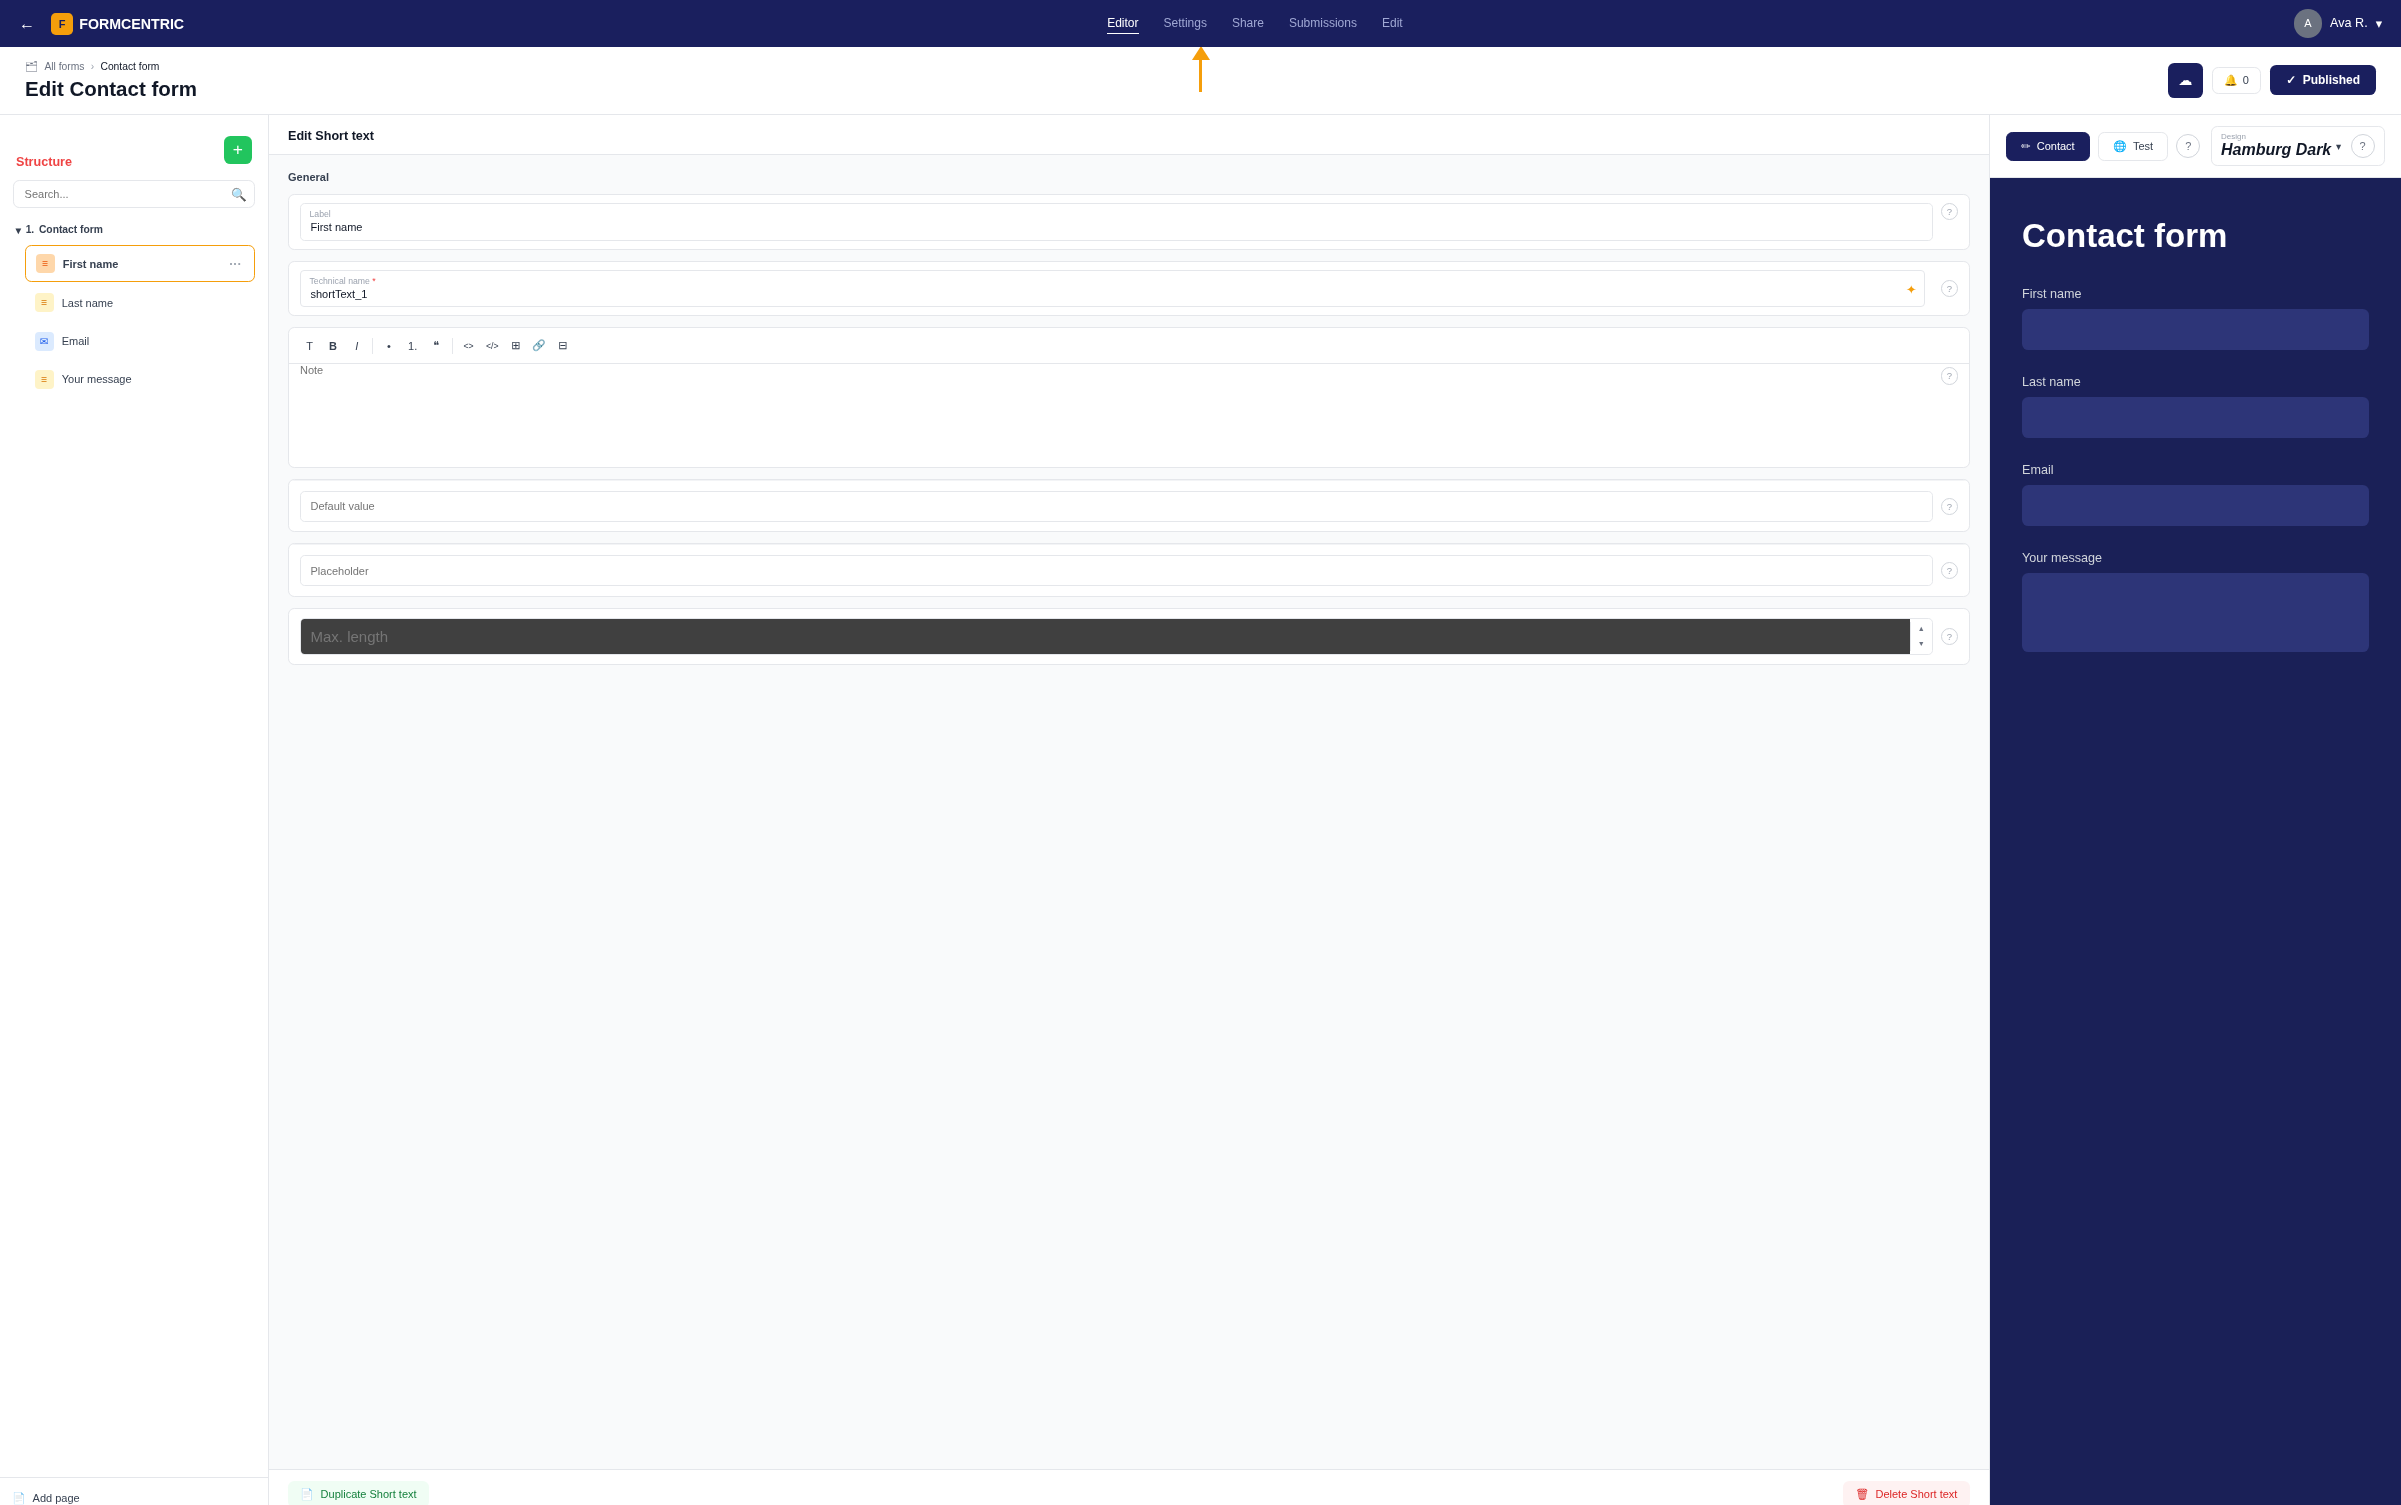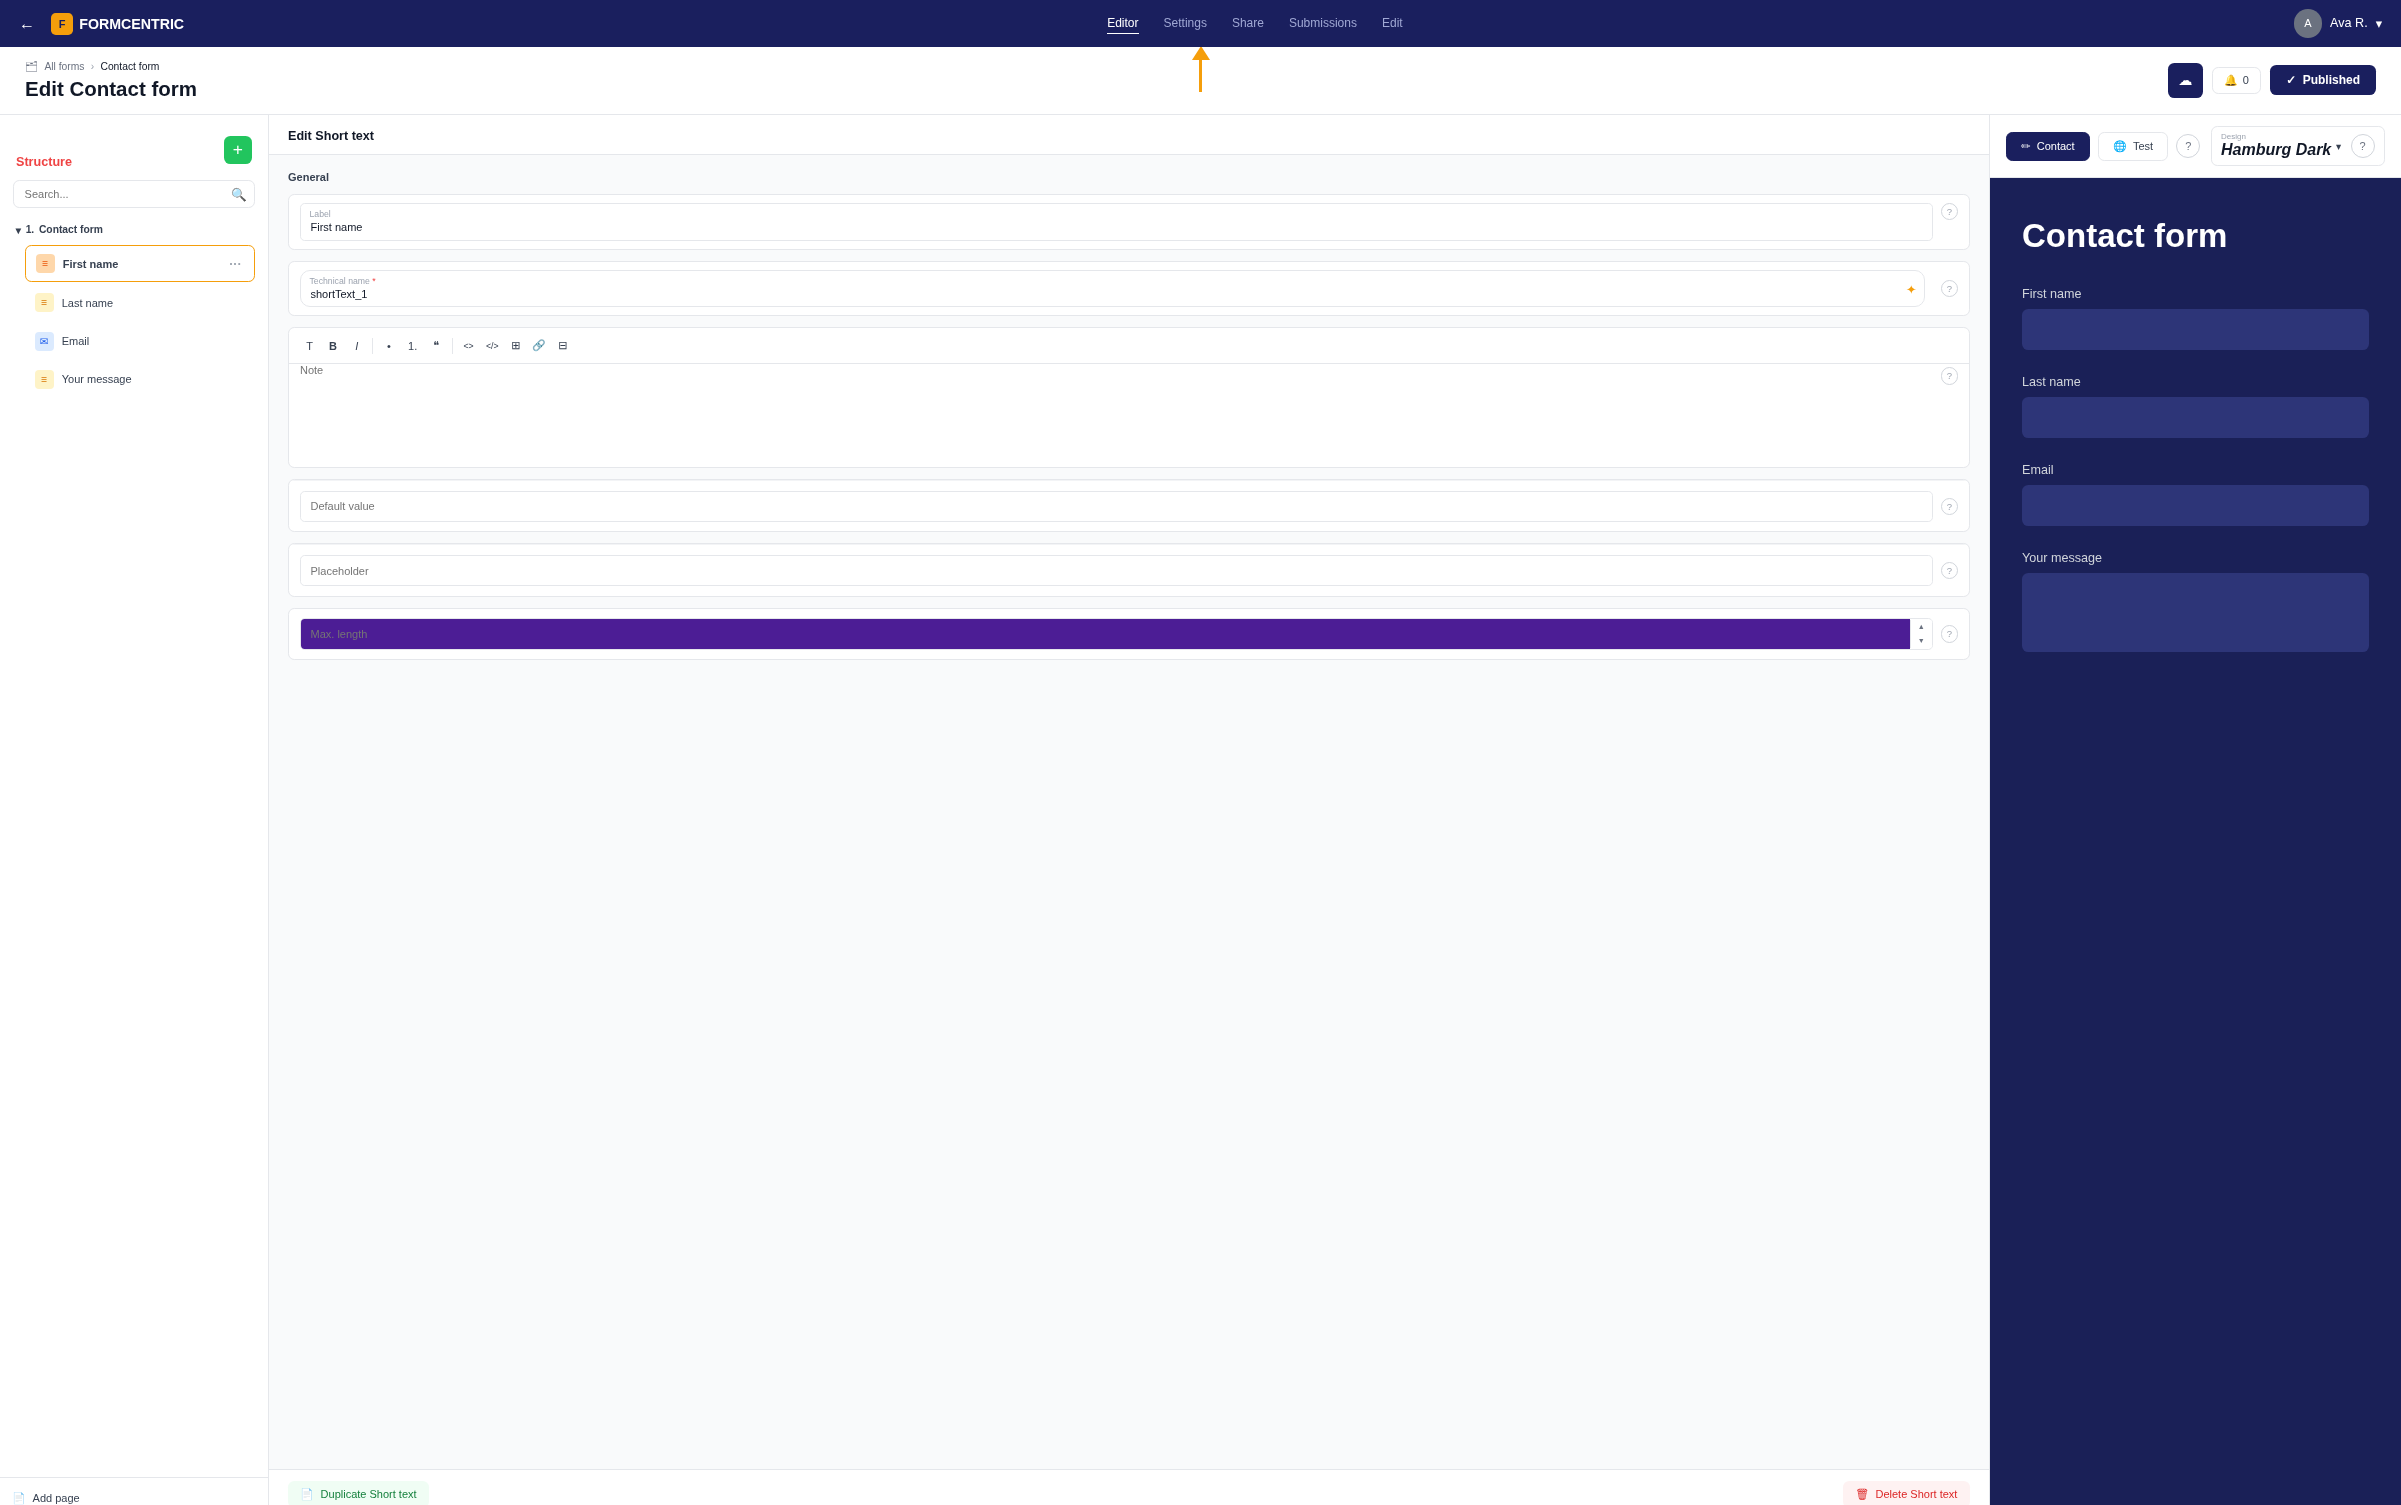--- a/index.html
+++ b/index.html
@@ -392,21 +392,21 @@
       padding: 8px 11px;
     }
     .tech-wrapper {
       flex: 1;
       position: relative;
     }
     .tech-input {
       width: 100%;
       padding: 17.4px 32px 6.3px 9.5px;
       border: 0.8px solid #e5e7eb;
-      border-radius: 10px;
+      border-radius: 4px;
       font-size: 11px;
       color: #111827;
       outline: none;
       background: #fff;
     }
     .tech-icon {
       position: absolute;
       right: 8px;
       top: 50%;
       transform: translateY(-50%);
@@ -489,23 +489,23 @@
       align-items: center;
       border: 0.8px solid #e5e7eb;
       border-radius: 4.7px;
       overflow: hidden;
     }
     .max-length-input {
       flex: 1;
       padding: 8.7px 9.5px;
       border: none;
       outline: none;
-      font-size: 11px;
+      font-size: 15px;
       color: #9ca3af;
-      background: #4c1d95;
+      background: #404040;
     }
     .stepper-btns {
       display: flex;
       flex-direction: column;
       border-left: 0.8px solid #e5e7eb;
     }
     .stepper-btn {
       width: 20.5px;
       height: 14.2px;
       background: #fff;

